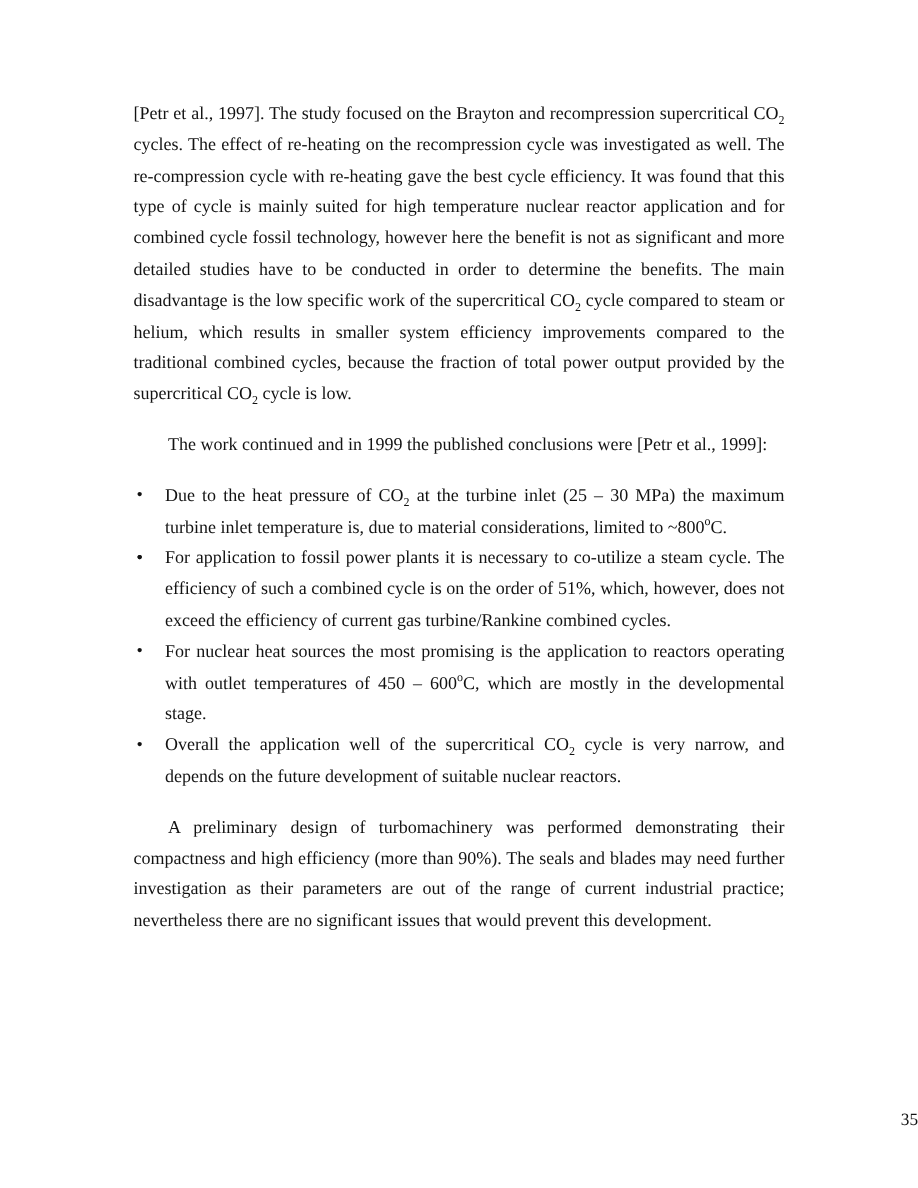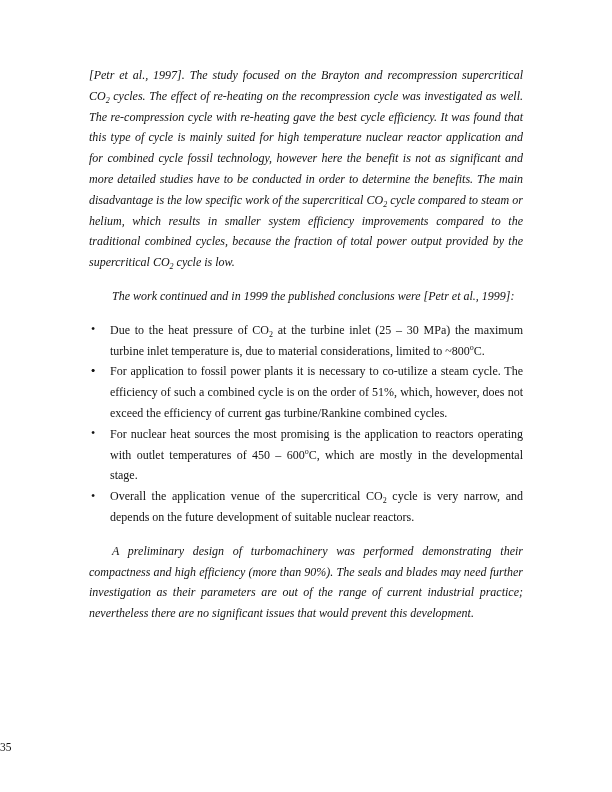--- a/index.html
+++ b/index.html
@@ -19,21 +19,20 @@
     position: absolute;
     left: 89px;
     top: 65px;
     width: 434px;
     font-size: 12px;
     line-height: 20.8px;
     text-align: justify;
   }
   .para {
     margin: 0 0 13px 0;
-    font-style: italic;
   }
   .indent {
     text-indent: 23px;
   }
   .bullet-list {
     margin: 0 0 13px 0;
   }
   .bullet-item {
     position: relative;
     padding-left: 21px;
@@ -50,23 +49,23 @@
     line-height: 0;
   }
   .sup {
     font-size: 8px;
     vertical-align: super;
     line-height: 0;
   }
   .page-number {
     position: absolute;
     top: 741px;
-    left: 0;
+    left: 16px;
     right: 0;
-    text-align: left;
+    text-align: right;
     font-size: 11.5px;
   }
 </style>
 </head>
 <body>
 
 <div class="content">
 
   <p class="para"><span>[Petr et al., 1997].  The study focused on the Brayton and recompression supercritical CO</span><span class="sub">2</span><span> cycles.  The effect of re-heating on the recompression cycle was investigated as well.  The re-compression cycle with re-heating gave the best cycle efficiency.  It was found that this type of cycle is mainly suited for high temperature nuclear reactor application and for combined cycle fossil technology, however here the benefit is not as significant and more detailed studies have to be conducted in order to determine the benefits.  The main disadvantage is the low specific work of the supercritical CO</span><span class="sub">2</span><span> cycle compared to steam or helium, which results in smaller system efficiency improvements compared to the traditional combined cycles, because the fraction of total power output provided by the supercritical CO</span><span class="sub">2</span><span> cycle is low.</span></p>
 
@@ -83,21 +82,21 @@
     <div class="bullet-item">
       <span class="bullet-marker">•</span>
       <span><span>For application to fossil power plants it is necessary to co-utilize a steam cycle.  The efficiency of such a combined cycle is on the order of 51%, which, however, does not exceed the efficiency of current gas turbine/Rankine combined cycles.</span></span>
     </div>
     <div class="bullet-item">
       <span class="bullet-marker">•</span>
       <span><span>For nuclear heat sources the most promising is the application to reactors operating with outlet temperatures of 450 – 600</span><span class="sup">o</span><span>C, which are mostly in the developmental stage.</span></span>
     </div>
     <div class="bullet-item">
       <span class="bullet-marker">•</span>
-      <span><span>Overall the application venue of the supercritical CO</span><span class="sub">2</span><span> cycle is very narrow, and depends on the future development of suitable nuclear reactors.</span></span>
+      <span><span>Overall the application well of the supercritical CO</span><span class="sub">2</span><span> cycle is very narrow, and depends on the future development of suitable nuclear reactors.</span></span>
     </div>
   </div>
 
   <p class="para indent"><span>A preliminary design of turbomachinery was performed demonstrating their compactness and high efficiency (more than 90%).  The seals and blades may need further investigation as their parameters are out of the range of current industrial practice; nevertheless there are no significant issues that would prevent this development.</span></p>
 
 </div>
 
 <div class="page-number">35</div>
 
 </body></html>

